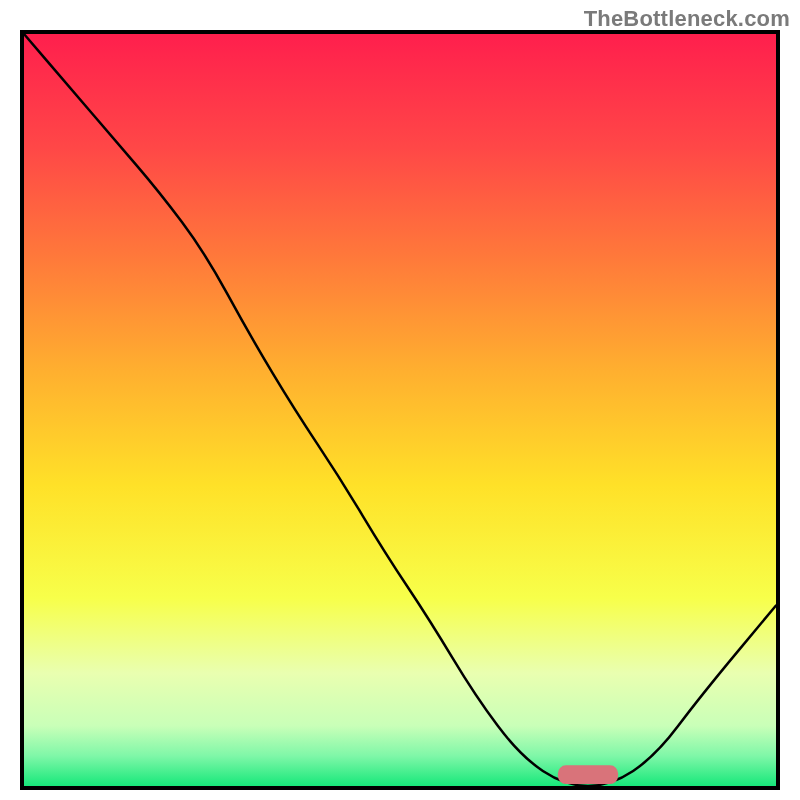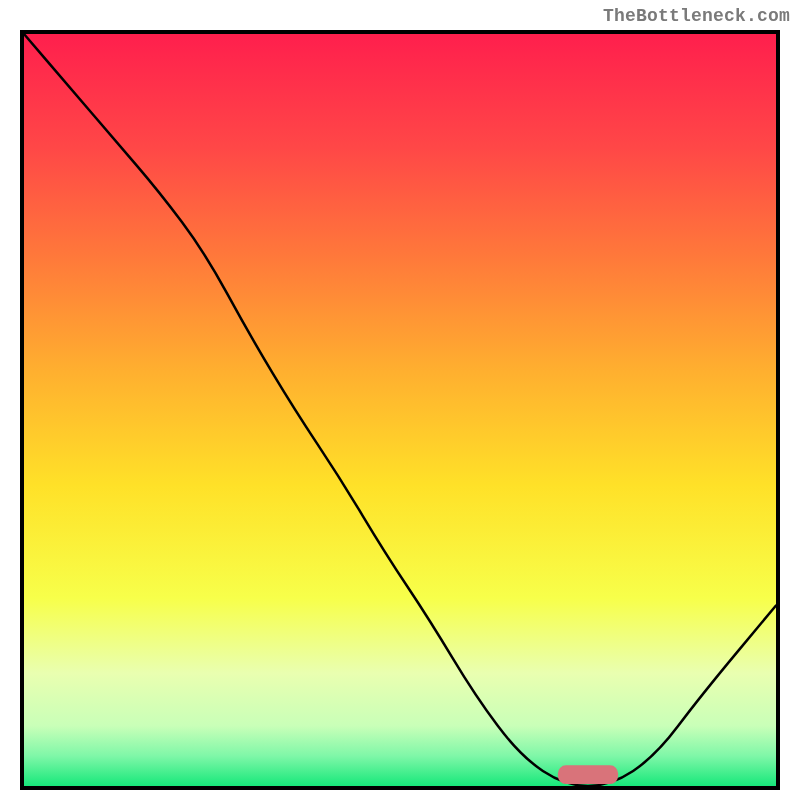--- a/index.html
+++ b/index.html
@@ -12,26 +12,25 @@
   }
   .wrap {
     position: relative;
     width: 800px;
     height: 800px;
   }
   .watermark {
     position: absolute;
     top: 6px;
     right: 10px;
-    font-size: 18px;
+    font-size: 22px;
     font-weight: bold;
     color: #7a7a7a;
     letter-spacing: 0.2px;
     user-select: none;
-    font-family: Liberation Mono, monospace;
   }
   .plot-frame {
     position: absolute;
     left: 20px;
     top: 30px;
     width: 760px;
     height: 760px;
   }
   svg {
     display: block;

